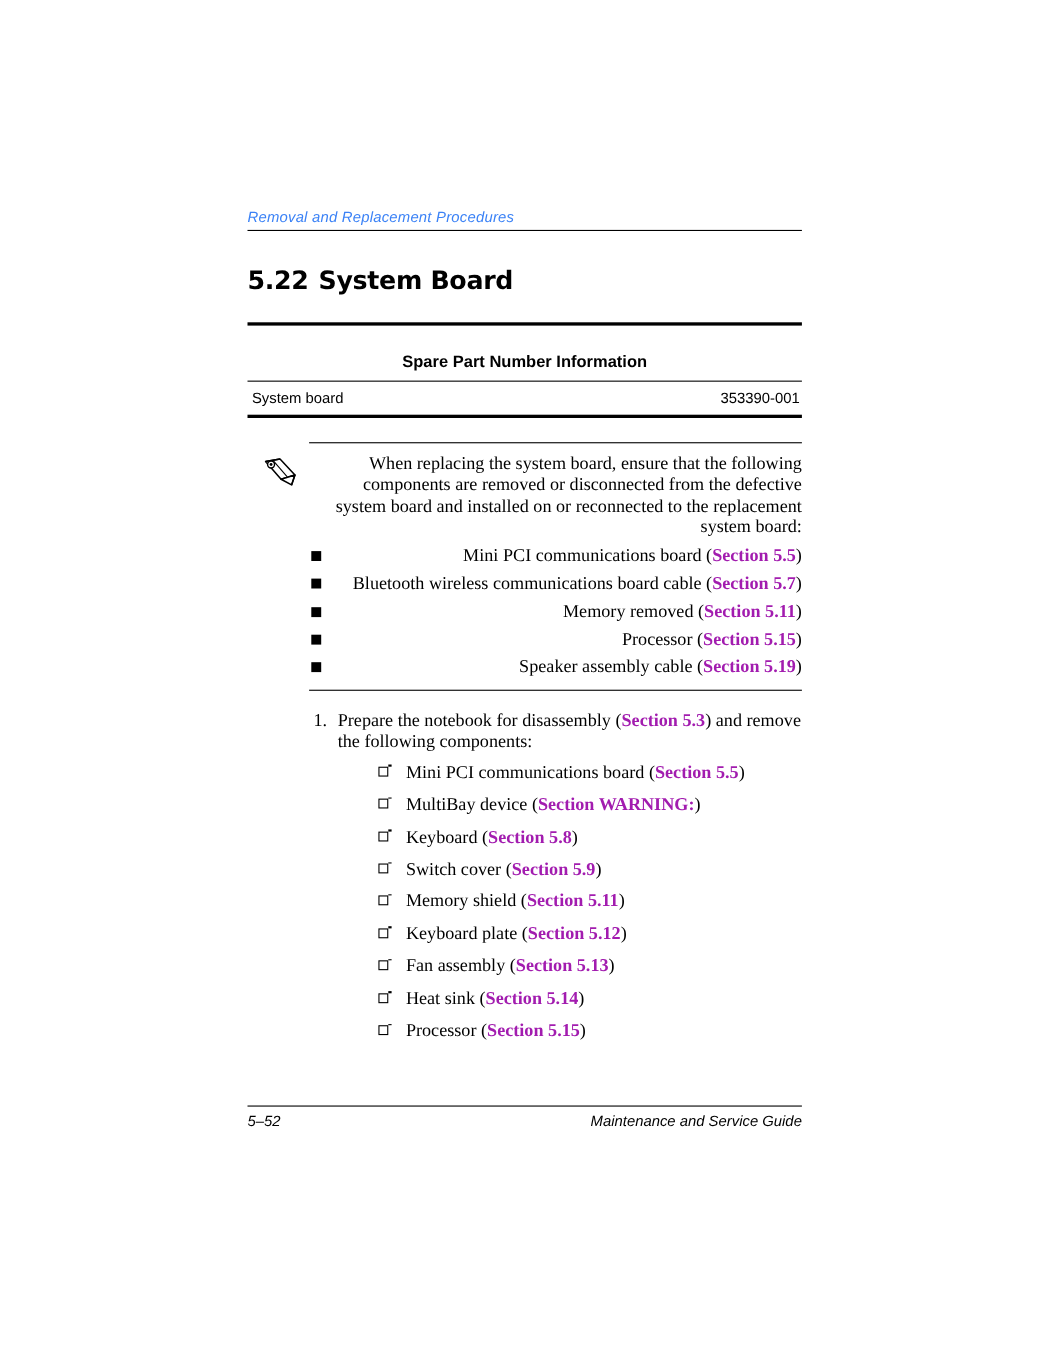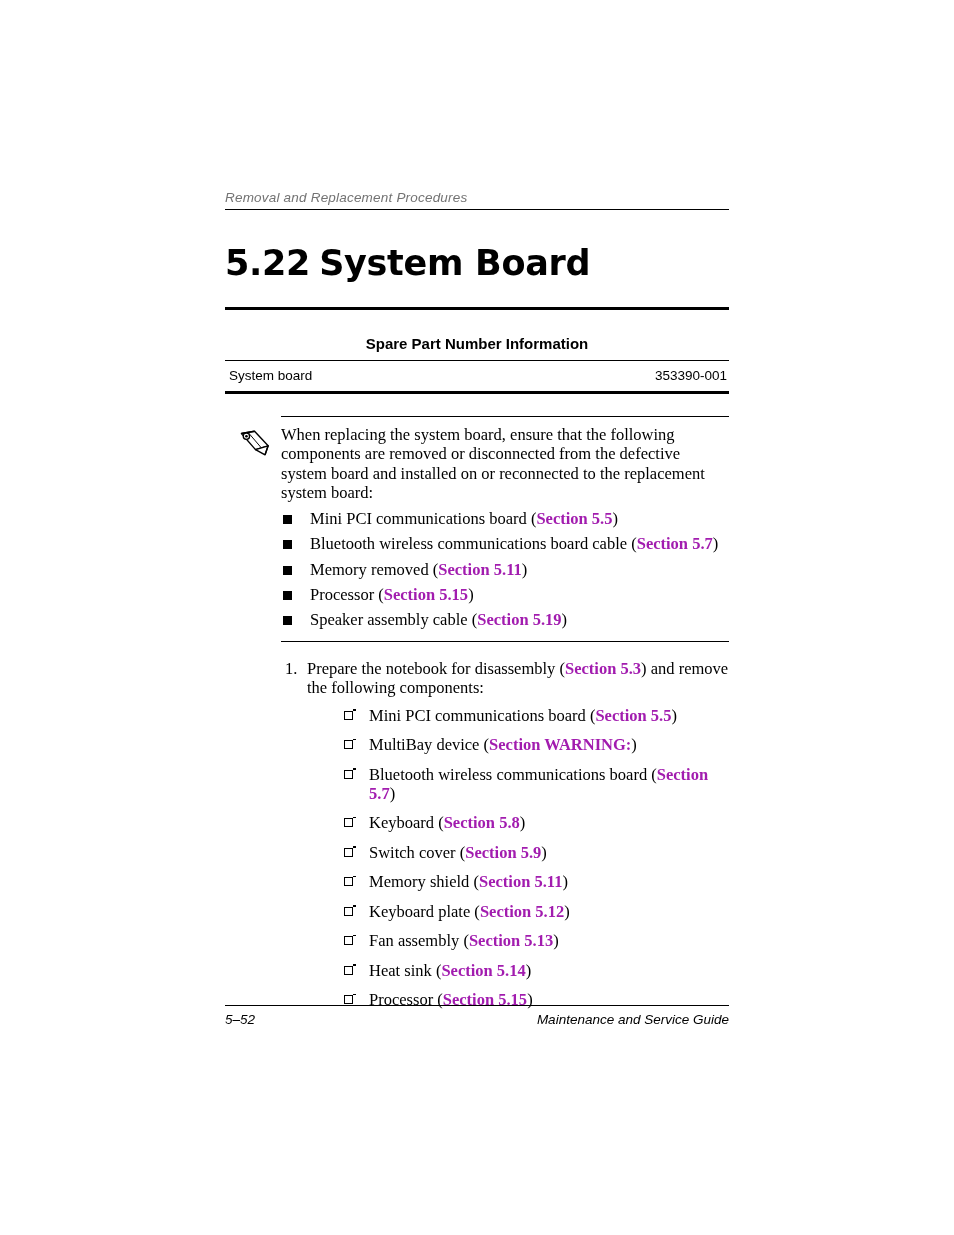--- a/index.html
+++ b/index.html
@@ -22,39 +22,39 @@
     top: 190px;
     width: 504px;
   }
 
   
   .running-head {
     font-family: "Liberation Sans", sans-serif;
     font-style: italic;
     font-size: 13.5px;
     letter-spacing: 0.2px;
-    color: #737373;
+    color: #3b82f6;
     padding-bottom: 4px;
   }
   .rule-thin {
     height: 1px;
     background: #000;
     width: 100%;
   }
   .rule-thick {
     height: 3px;
     background: #000;
     width: 100%;
   }
 
   
   .chapter-title {
     font-family: "DejaVu Sans", sans-serif;
     font-weight: bold;
-    font-size: 35px;
+    font-size: 23px;
     letter-spacing: -0.3px;
     margin-top: 33px;
     margin-bottom: 24px;
     white-space: nowrap;
   }
   .chapter-num { margin-right: 9px; }
 
   
   .sp-table { width: 100%; }
   .sp-head {
@@ -69,20 +69,21 @@
     justify-content: space-between;
     font-family: "Liberation Sans", sans-serif;
     font-size: 13.5px;
     padding: 7px 2px 8px 4px;
   }
 
   
   .note-block {
     margin-top: 22px;
     position: relative;
+    text-align: right;
   }
   .note-rule-wrap {
     padding-left: 56px;
   }
   .note-body {
     position: relative;
     padding-left: 56px;
     padding-top: 8px;
     padding-bottom: 9px;
   }
@@ -260,23 +261,20 @@
       <span class="step-num">1.</span><span>Prepare the notebook for disassembly (</span><span class="lnk">Section 5.3</span><span>) and remove the following components:</span>
 
       <ul class="sub-list">
         <li>
           <span class="sq-open"></span><span>Mini PCI communications board (</span><span class="lnk">Section 5.5</span><span>)</span>
         </li>
         <li>
           <span class="sq-open"></span><span>MultiBay device (</span><span class="lnk">Section WARNING:</span><span>)</span>
         </li>
         <li>
-          <span class="sq-open"></span><span>Bluetooth wireless communications board (</span><span class="lnk">Section 5.7</span><span>)</span>
-        </li>
-        <li>
           <span class="sq-open"></span><span>Keyboard (</span><span class="lnk">Section 5.8</span><span>)</span>
         </li>
         <li>
           <span class="sq-open"></span><span>Switch cover (</span><span class="lnk">Section 5.9</span><span>)</span>
         </li>
         <li>
           <span class="sq-open"></span><span>Memory shield (</span><span class="lnk">Section 5.11</span><span>)</span>
         </li>
         <li>
           <span class="sq-open"></span><span>Keyboard plate (</span><span class="lnk">Section 5.12</span><span>)</span>

